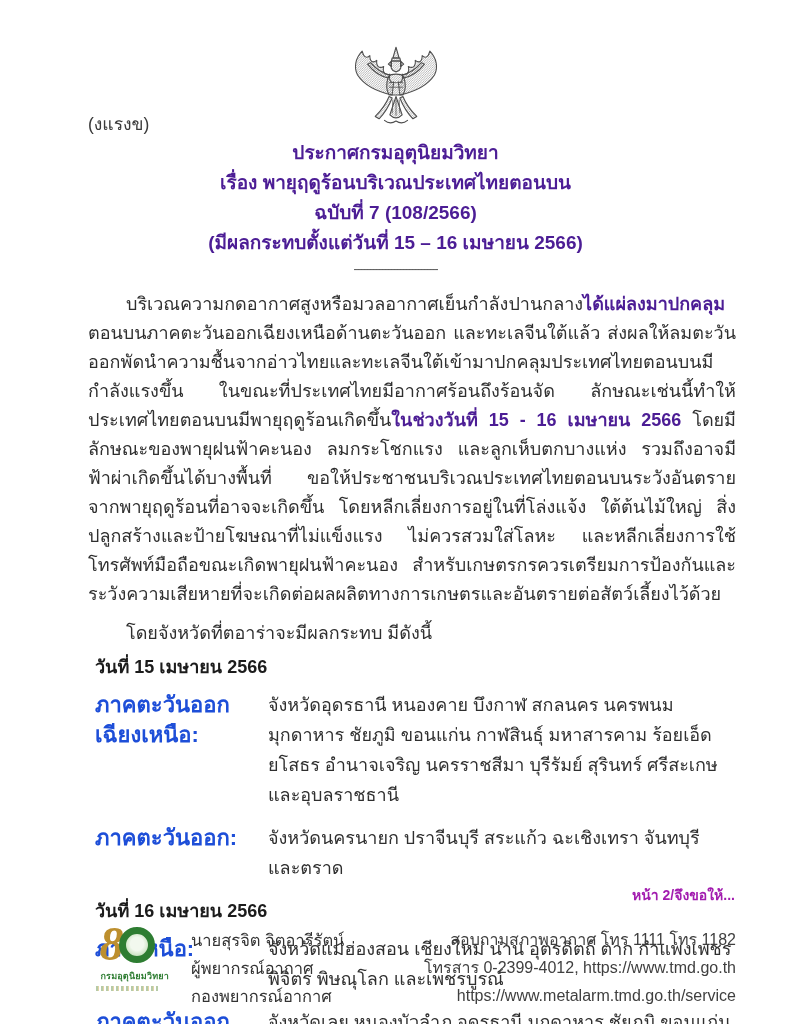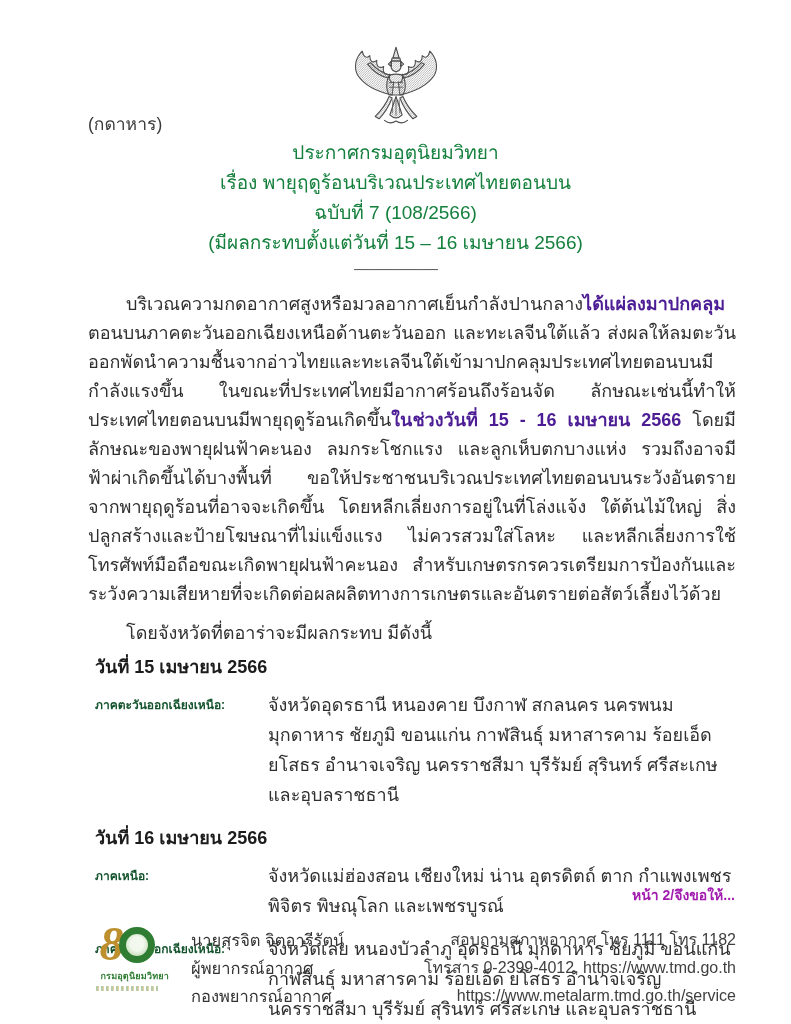--- a/index.html
+++ b/index.html
@@ -18,21 +18,21 @@
   }
 
   .emblem {
     width: 100px; height: 86px;
     margin: 45px auto 0 auto;
   }
   .emblem svg { width: 100%; height: 100%; }
 
   .title-block { text-align: center; margin-top: 7px; }
   .title-line {
-    font-weight: 400; font-size: 19px; line-height: 30px; color: #15803d;
+    font-weight: 700; font-size: 19px; line-height: 30px; color: #4c1d95;
   }
   .divider {
     text-align: center; font-size: 12px; letter-spacing: -1px;
     color: #555; line-height: 22px; user-select: none;
   }
 
   .content { padding: 0 55px 0 88px; }
 
   .paragraph {
     margin-top: 10px;
@@ -52,22 +52,22 @@
     font-weight: 700; font-size: 18px; line-height: 30px;
     color: #1c1c1c;
     margin: 4px 0 8px 7px;
   }
   .region-row {
     display: flex; align-items: flex-start;
     margin: 0 0 13px 7px;
   }
   .region-label {
     flex: 0 0 173px; width: 173px;
-    font-weight: 700; font-size: 12px; line-height: 30px;
-    color: #14532d;
+    font-weight: 700; font-size: 22px; line-height: 30px;
+    color: #1d4ed8;
   }
   .region-provinces {
     flex: 1; font-size: 18px; line-height: 30px;
     overflow-wrap: break-word;
   }
 
   .page-note {
     position: absolute; right: 56px; top: 884px;
     font-weight: 700; font-size: 14px; color: #a21caf;
   }
@@ -104,21 +104,21 @@
   .logo80-fine {
     height: 5px; width: 62px; margin: 3px auto 0 auto; opacity: .75;
     background: repeating-linear-gradient(90deg, #9db98a 0 2px, #d9c58a 2px 3px, transparent 3px 5px);
   }
 </style>
 </head>
 <body>
 
 <div class="page">
 
-  <div class="copy-label">(กดาหาร)</div>
+  <div class="copy-label">(งแรงข)</div>
 
   <div class="emblem">
     <svg viewBox="0 0 130 110" xmlns="http://www.w3.org/2000/svg" aria-hidden="true">
       <defs>
         <pattern id="hatch" width="3" height="3" patternUnits="userSpaceOnUse">
           <path d="M0,3 L3,0" stroke="#7d7d7d" stroke-width="0.7"></path>
         </pattern>
       </defs>
       <g stroke="#4d4d4d" stroke-width="1.4" fill="url(#hatch)" stroke-linejoin="round" stroke-linecap="round">
         <path d="M60,64 C42,60 24,52 15,38 C10,29 12,16 21,7 C23,15 27,17 31,13 C31,21 35,23 40,19 C39,27 43,30 49,27 C47,35 51,39 57,37 C55,45 59,49 62,47 Z"></path>
@@ -162,20 +162,24 @@
 
     <div class="sections">
 
       <div class="date-header">วันที่ 15 เมษายน 2566</div>
 
       <div class="region-row">
         <div class="region-label">ภาคตะวันออกเฉียงเหนือ:</div>
         <div class="region-provinces">จังหวัดอุดรธานี หนองคาย บึงกาฬ สกลนคร นครพนม มุกดาหาร ชัยภูมิ ขอนแก่น กาฬสินธุ์ มหาสารคาม ร้อยเอ็ด ยโสธร อำนาจเจริญ นครราชสีมา บุรีรัมย์ สุรินทร์ ศรีสะเกษ และอุบลราชธานี</div>
       </div>
 
+      <div class="region-row">
+        <div class="region-label">ภาคตะวันออก:</div>
+        <div class="region-provinces">จังหวัดนครนายก ปราจีนบุรี สระแก้ว ฉะเชิงเทรา จันทบุรี และตราด</div>
+      </div>
 
       <div class="date-header">วันที่ 16 เมษายน 2566</div>
 
       <div class="region-row">
         <div class="region-label">ภาคเหนือ:</div>
         <div class="region-provinces">จังหวัดแม่ฮ่องสอน เชียงใหม่ น่าน อุตรดิตถ์ ตาก กำแพงเพชร พิจิตร พิษณุโลก และเพชรบูรณ์</div>
       </div>
 
       <div class="region-row">
         <div class="region-label">ภาคตะวันออกเฉียงเหนือ:</div>

